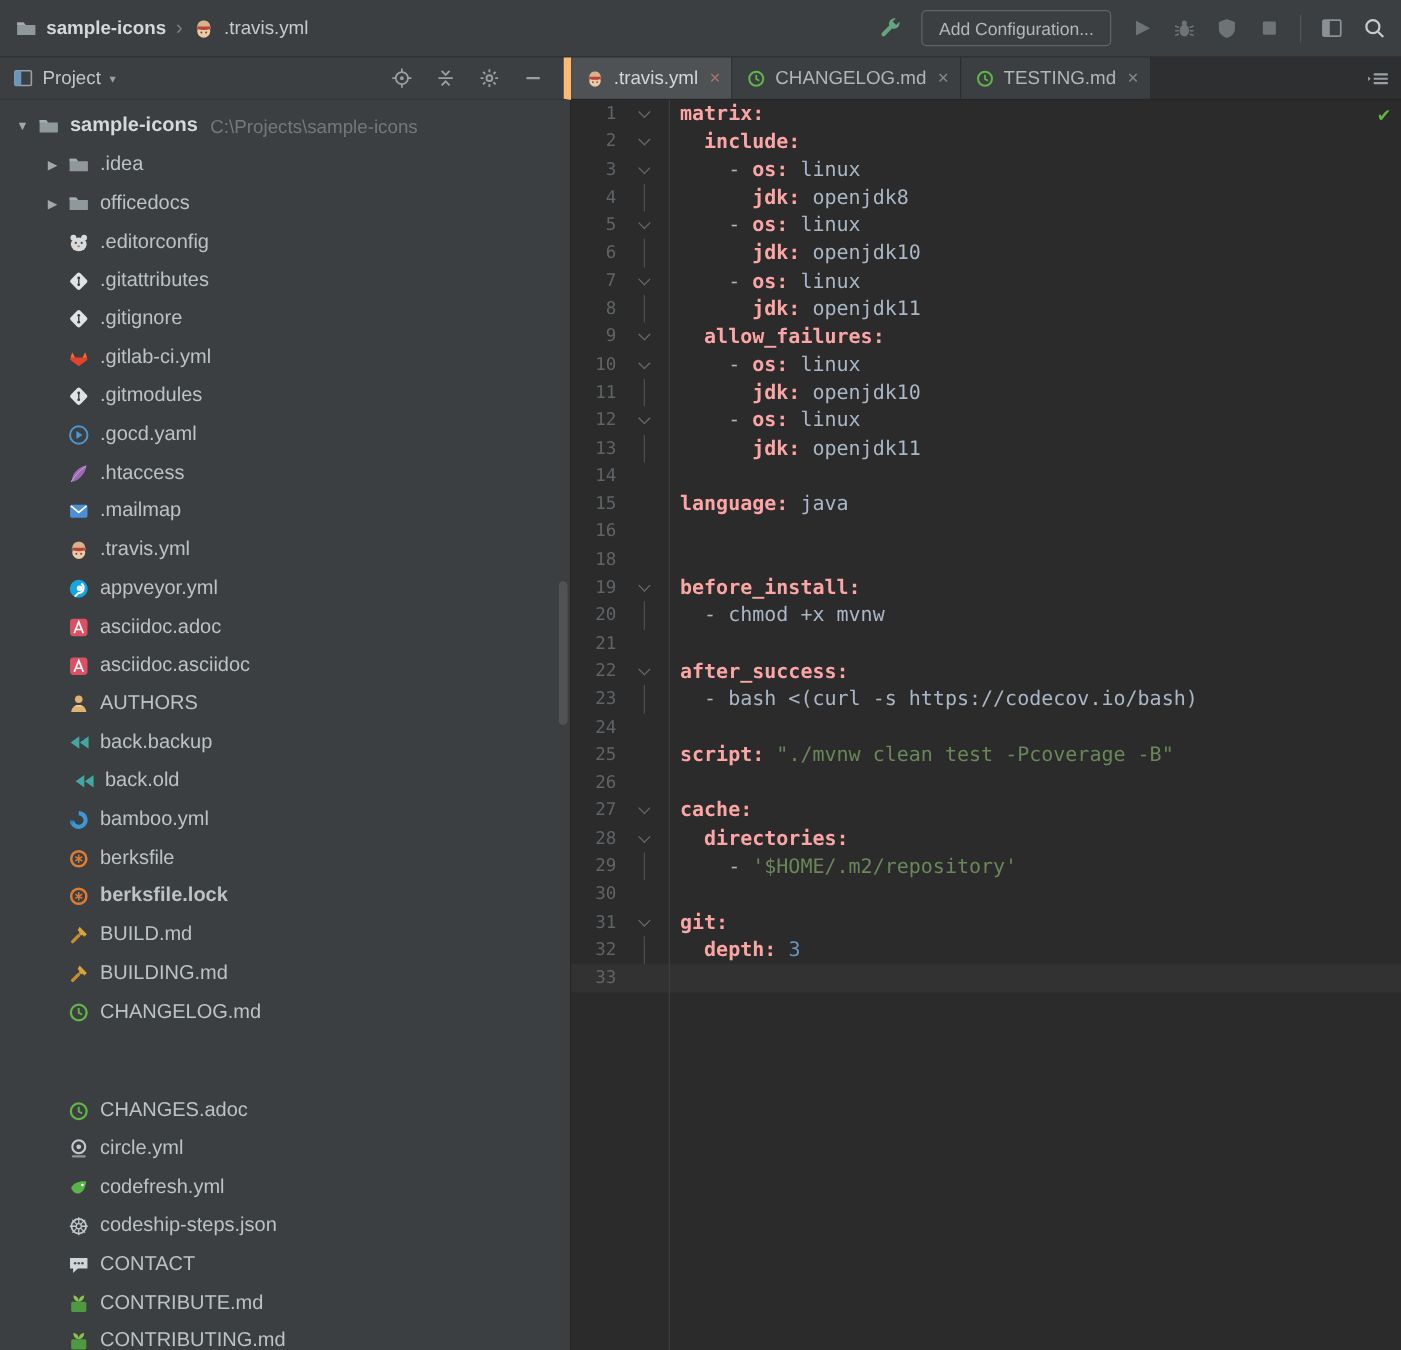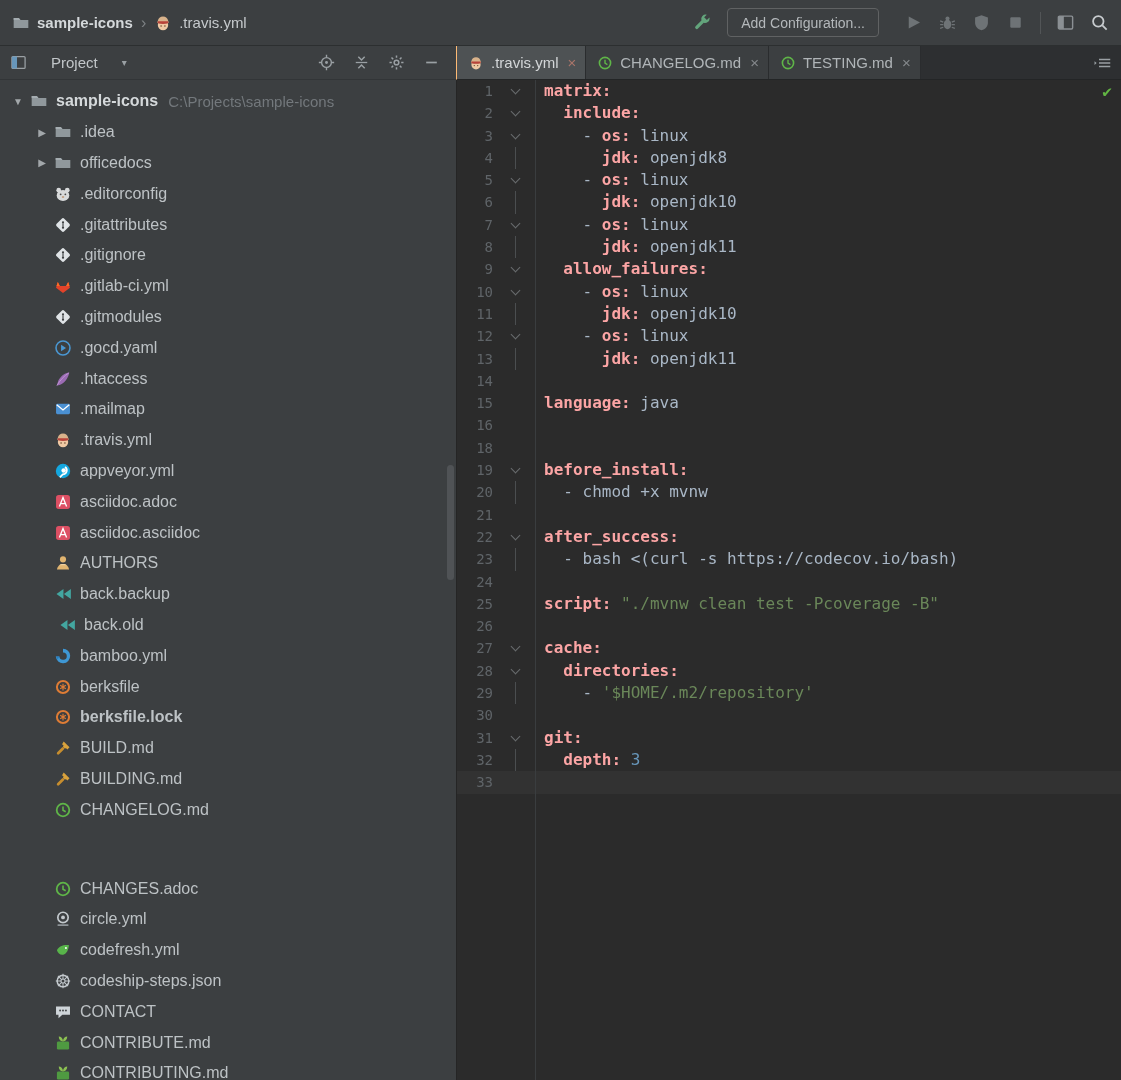--- a/index.html
+++ b/index.html
@@ -10,26 +10,26 @@
   .icon16 svg,.icon18 svg{width:100%;height:100%;display:block}
 
   
   .toolbar{height:46px;background:#3c3f41;border-bottom:1px solid #2c2f30;display:flex;align-items:center;padding:0 12px;gap:8px}
   .crumbs{display:flex;align-items:center;gap:8px}
   .crumb{display:flex;align-items:center;gap:7px;cursor:default}
   .c-label{font-size:15px;color:#c6cacd}
   .crumb.first .c-label{font-weight:bold;color:#d4d8da}
   .c-sep{color:#7d8184;font-size:16px}
   .tb-right{margin-left:auto;display:flex;align-items:center;gap:15px}
-  .add-config{height:29px;background:transparent;border:1px solid #606263;border-radius:4px;color:#b4b8bb;font-size:14px;padding:0 13px;font-family:inherit;margin-right:10px}
+  .add-config{height:29px;background:transparent;border:1px solid #606263;border-radius:4px;color:#b4b8bb;font-size:14px;padding:0 13px;font-family:inherit;}
   .tb-divider{width:1px;height:22px;background:#525557}
 
   
   .row2{display:flex;height:34px}
-  .proj-header{width:457px;background:#3c3f41;border-right:1px solid #fdba74;border-bottom:1px solid #323537;display:flex;align-items:center;padding:0 10px;gap:24px}
+  .proj-header{width:457px;background:#3c3f41;border-right:6px solid #fdba74;border-bottom:1px solid #323537;display:flex;align-items:center;padding:0 10px;gap:7px}
   .proj-title{font-size:15px;color:#c2c6c9}
   .ph-caret{color:#9aa0a4;font-size:10px}
   .ph-right{margin-left:auto;display:flex;align-items:center;gap:18px;padding-right:6px}
   .ph-right .icon16{width:17px;height:17px}
   .tab-bar{flex:1;background:#2d2f31;display:flex;align-items:stretch;border-bottom:1px solid #232526}
   .tab{display:flex;align-items:center;gap:7px;padding:0 9px 0 11px;background:#3c3f41;border-right:1px solid #2a2c2e;font-size:15px;color:#b0b5b8;cursor:default}
   .tab.active{background:#4e5254;color:#d3d6d8}
   .tab-close{color:#85898c;font-size:15px;margin-left:2px;line-height:1}
   .tab.active .tab-close{color:#aa756a}
   .tab-options{margin-left:auto;align-self:center;width:20px;height:20px;margin-right:8px}

